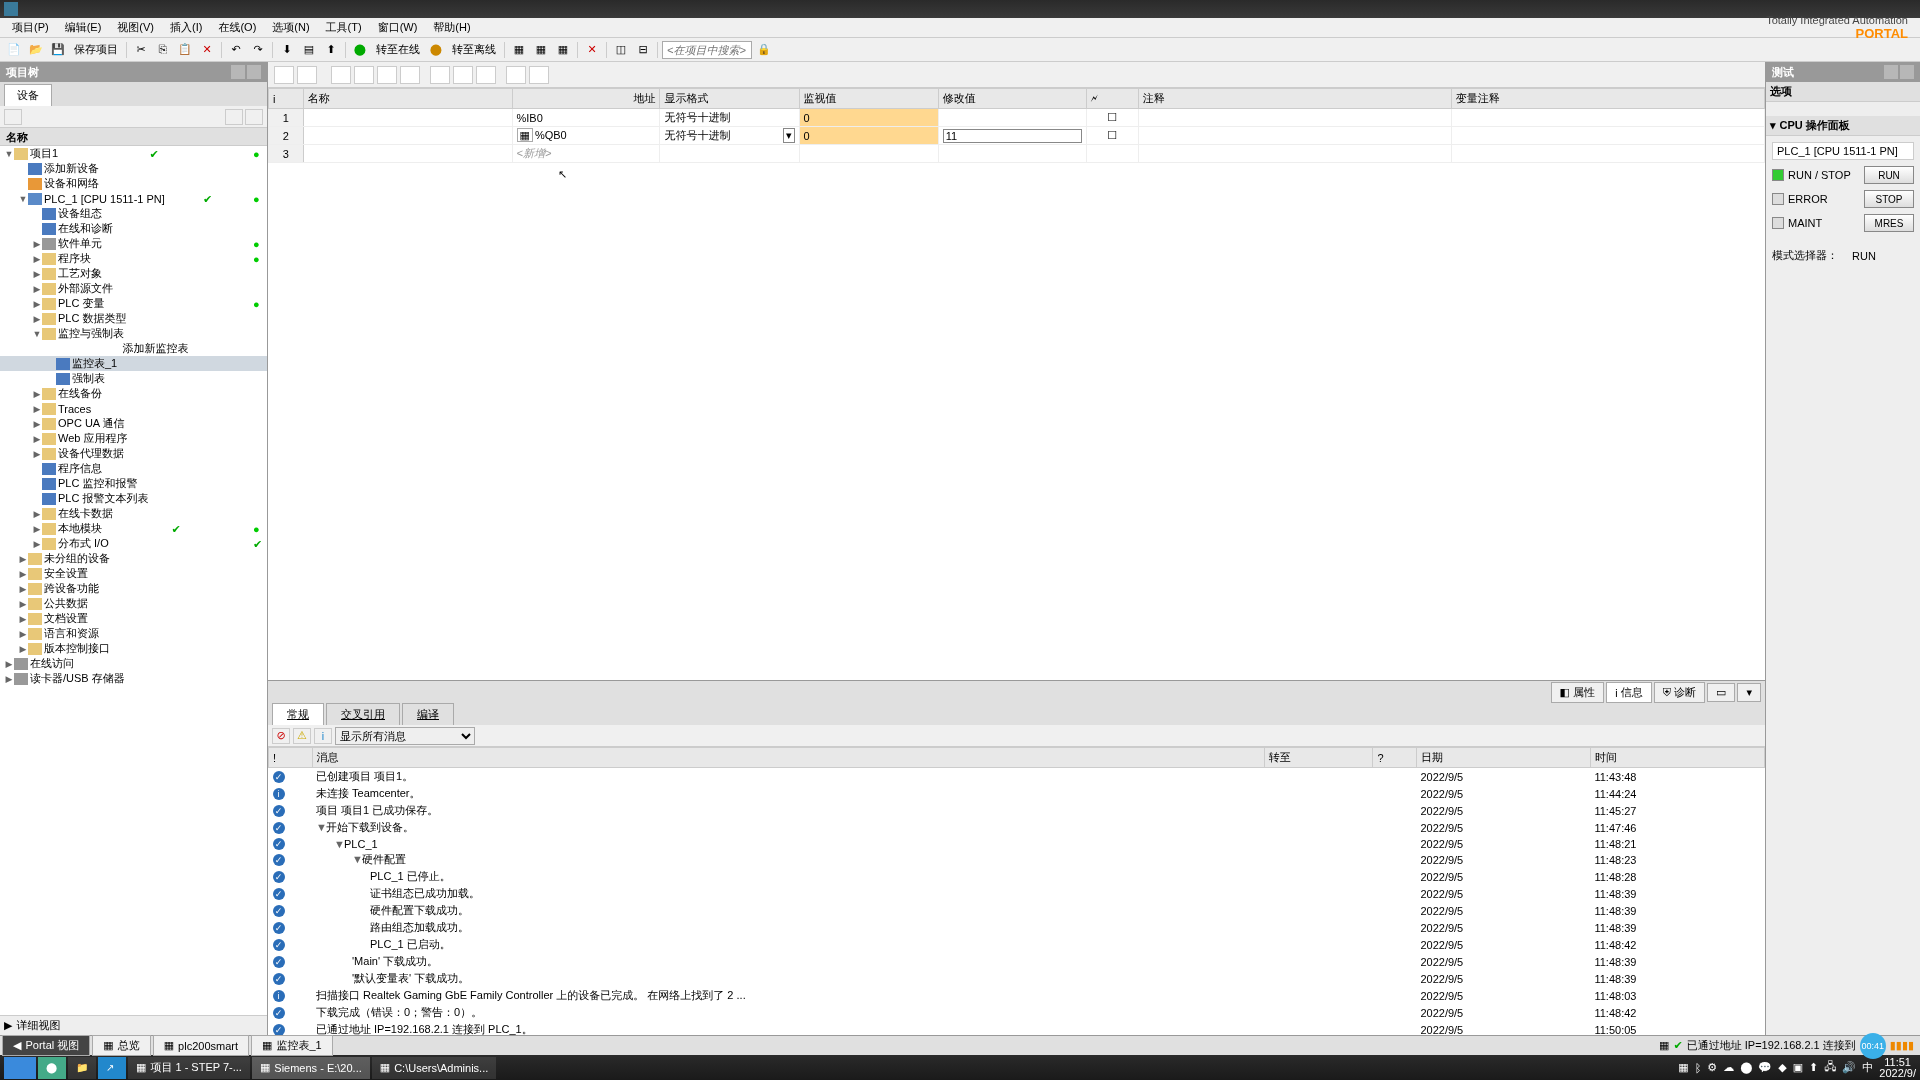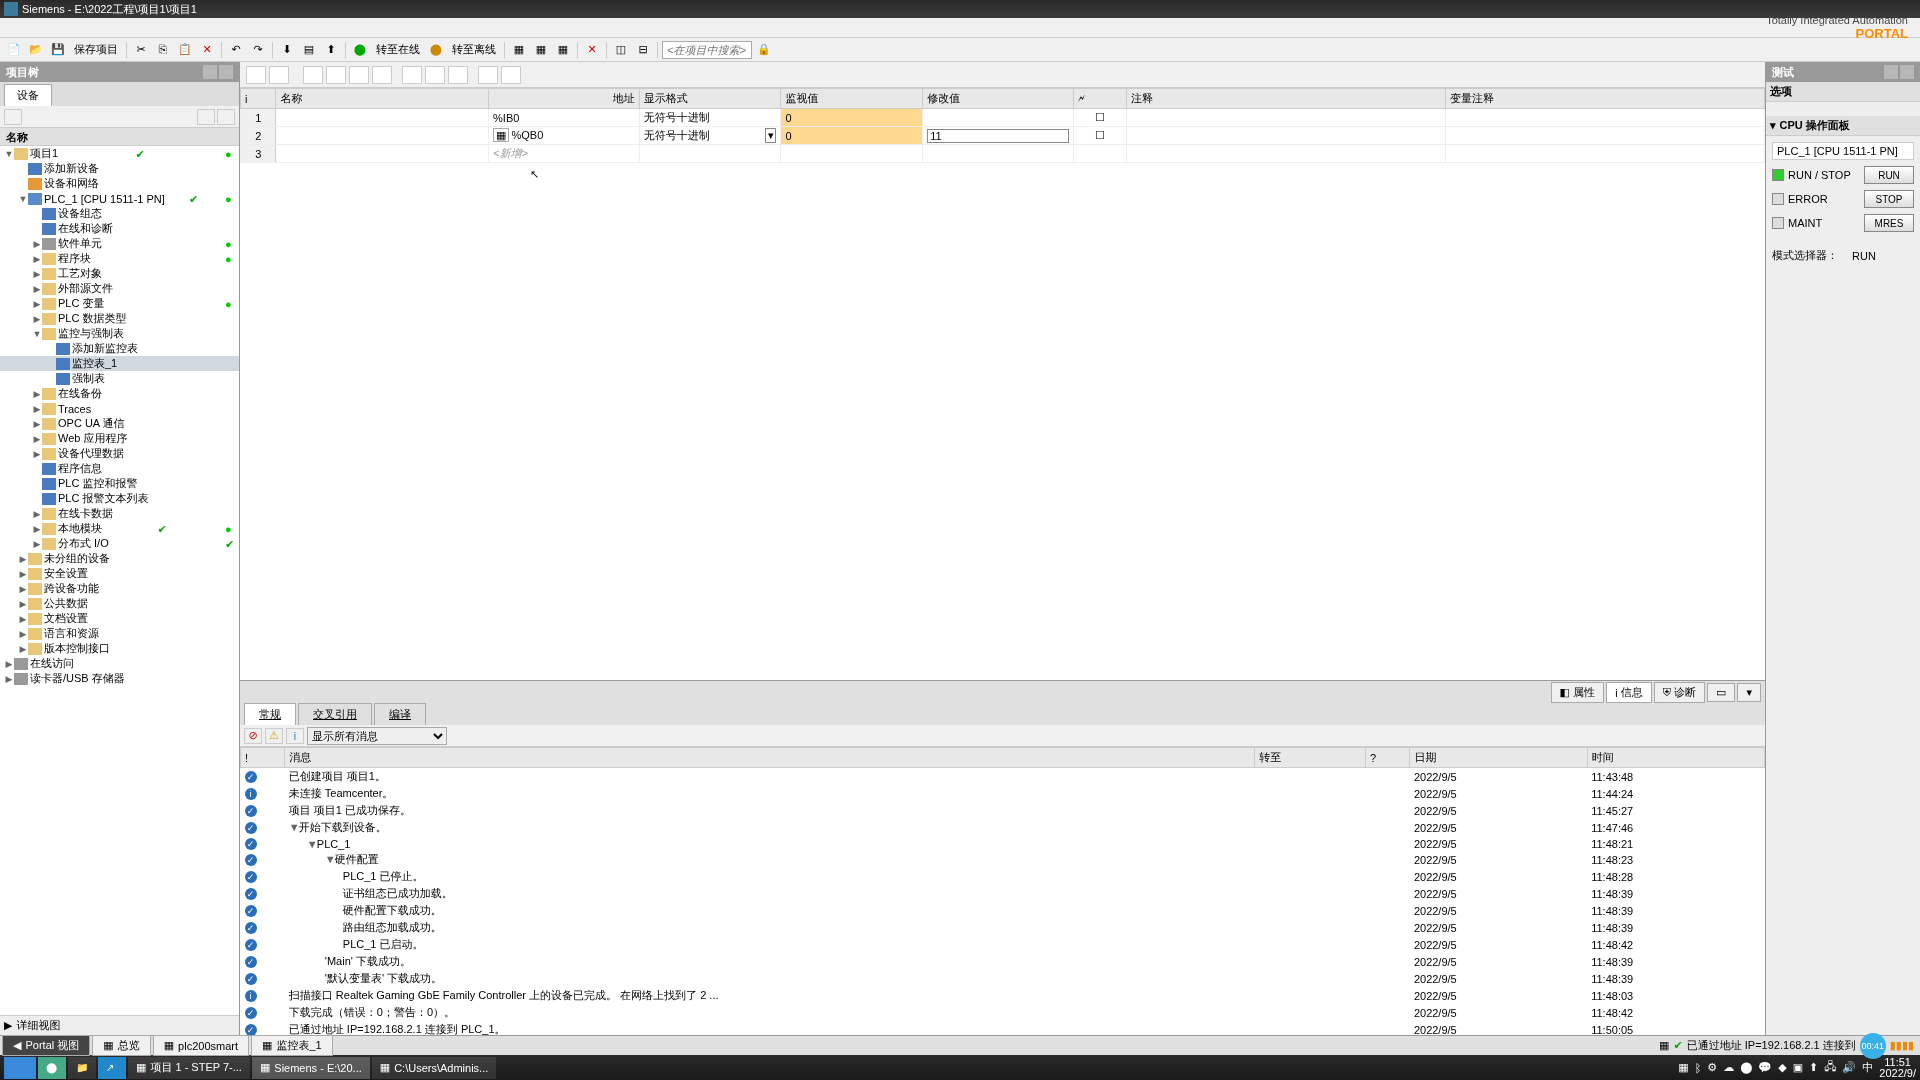--- a/index.html
+++ b/index.html
@@ -15,21 +15,21 @@
 
 .toolbar { height: 24px; background: #f0f0f0; border-bottom: 1px solid #ccc; display: flex; align-items: center; padding: 0 4px; gap: 2px; }
 .toolbar .tool-btn { width: 20px; height: 18px; border: 1px solid transparent; display: flex; align-items: center; justify-content: center; cursor: pointer; }
 .toolbar .sep { width: 1px; height: 16px; background: #ccc; margin: 0 2px; }
 .toolbar .tool-text { padding: 0 4px; font-size: 11px; }
 .toolbar .search-box { border: 1px solid #aaa; height: 18px; width: 90px; padding: 0 4px; font-style: italic; color: #999; }
 .portal-text { color: #ff8c00; font-weight: bold; font-size: 13px; }
 
 .main-area { display: flex; height: calc(100% - 18px - 20px - 24px - 20px - 25px); }
 
-.left-panel { width: 240px; background: #0c4a6e; border-right: 1px solid #999; display: flex; flex-direction: column; }
+.left-panel { width: 268px; background: #0c4a6e; border-right: 1px solid #999; display: flex; flex-direction: column; }
 .panel-header { height: 20px; background: #999; color: #fff; display: flex; align-items: center; padding: 0 6px; font-weight: bold; }
 .panel-header .hdr-btns { margin-left: auto; display: flex; gap: 2px; }
 .panel-header .hdr-btn { width: 14px; height: 14px; background: rgba(255,255,255,0.3); }
 
 .tab-strip { height: 24px; background: #ddd; display: flex; align-items: flex-end; padding: 0 4px; }
 .tab-strip .tab { background: #fff; border: 1px solid #aaa; border-bottom: none; padding: 3px 12px; margin-right: 18px; }
 
 .tree-toolbar { height: 22px; background: #f0f0f0; border-bottom: 1px solid #ccc; display: flex; align-items: center; padding: 0 4px; justify-content: space-between; }
 .tree-toolbar .tbtn { width: 18px; height: 16px; border: 1px solid #ccc; }
 
@@ -112,24 +112,34 @@
 .taskbar .tbtn.active { background: rgba(255,255,255,0.25); }
 .taskbar .tray { margin-left: auto; display: flex; align-items: center; gap: 6px; color: #fff; font-size: 10px; }
 .taskbar .tray .clock { text-align: center; line-height: 11px; }
 .rec-badge { width: 26px; height: 26px; border-radius: 50%; background: #3ab0e8; color: #fff; display: flex; align-items: center; justify-content: center; font-size: 9px; }
 </style>
 </head>
 <body>
 
 <div class="title-bar">
   <div class="app-icon"></div>
-  <div class="title-text">Siemens  -  E:\2022工程\项目1\项目1</div>
 </div>
 
 <div class="menu-bar">
+  <div id="menu-items" style="display: flex;">
+      <div class="menu-item">项目(P)</div>
+      <div class="menu-item">编辑(E)</div>
+      <div class="menu-item">视图(V)</div>
+      <div class="menu-item">插入(I)</div>
+      <div class="menu-item">在线(O)</div>
+      <div class="menu-item">选项(N)</div>
+      <div class="menu-item">工具(T)</div>
+      <div class="menu-item">窗口(W)</div>
+      <div class="menu-item">帮助(H)</div>
+    </div>
   <div class="right-text">
     <div>Totally Integrated Automation</div>
     <div class="portal-text">PORTAL</div>
   </div>
 </div>
 
 <div class="toolbar">
   <div class="tool-btn">📄</div>
   <div class="tool-btn">📂</div>
   <div class="tool-btn">💾</div>
@@ -263,21 +273,21 @@
         <div class="tree-item" style="padding-left: 32px;">
           <span class="arrow">▶</span>
           <span class="ticon folder"></span>
           <span>PLC 数据类型</span>
         </div>
         <div class="tree-item" style="padding-left: 32px;">
           <span class="arrow">▼</span>
           <span class="ticon folder"></span>
           <span>监控与强制表</span>
         </div>
-        <div class="tree-item" style="padding-left: 46px;">
+        <div class="tree-item" style="padding-left: 46px; flex-direction: column;">
           <span class="arrow"></span>
           <span class="ticon blue"></span>
           <span>添加新监控表</span>
         </div>
         <div class="tree-item selected" style="padding-left: 46px;">
           <span class="arrow"></span>
           <span class="ticon blue"></span>
           <span>监控表_1</span>
         </div>
         <div class="tree-item" style="padding-left: 46px; text-align: right;">

